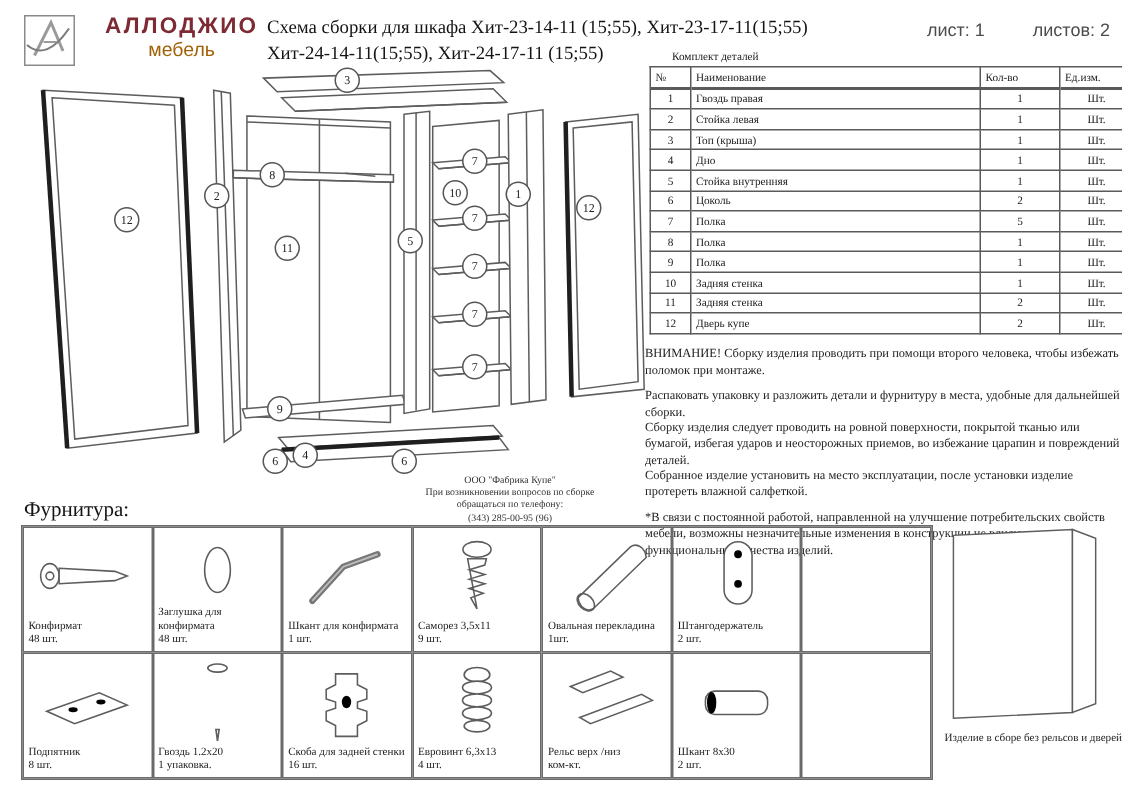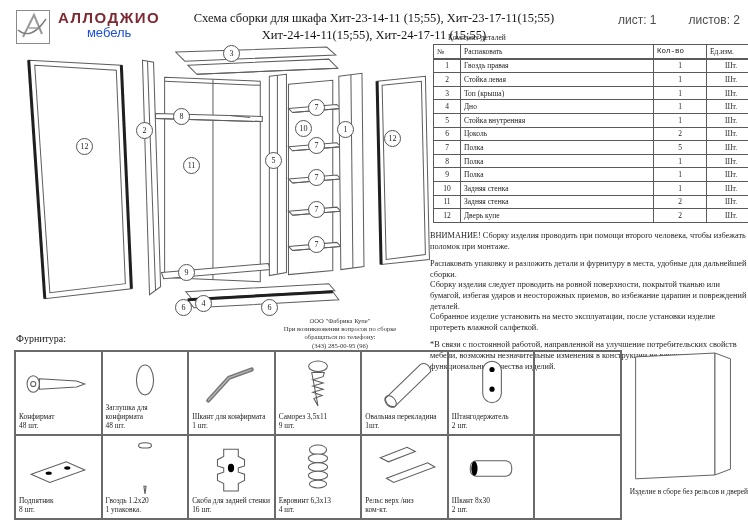--- a/index.html
+++ b/index.html
@@ -1,57 +1,57 @@
 <!DOCTYPE html>
 <html><head>
 <meta charset="utf-8">
 <style>
   html,body{margin:0;padding:0;}
   body{width:748px;height:527px;background:#ffffff;position:relative;overflow:hidden;
        font-family:"Liberation Serif",serif;color:#222;}
   .abs{position:absolute;}
 
   
-  .logo{left:16px;top:10px;display:flex;gap:8px;align-items:flex-start;}
+  .logo{left:16px;top:10px;display:flex;gap:20px;align-items:flex-start;}
   .logo-box{width:32px;height:32px;border:1px solid #8a8a8a;position:relative;background:#fff;}
   .logo-text{display:flex;flex-direction:column;align-items:center;line-height:1.05;}
   .brand{font-family:"Liberation Sans",sans-serif;font-weight:bold;font-size:15px;
          letter-spacing:1.5px;color:#7d2a33;}
-  .brand-sub{font-family:"Liberation Sans",sans-serif;font-size:13px;color:#1d4ed8;}
-  .title{left:178px;top:10px;width:392px;text-align:center;font-size:12.5px;line-height:1.35;color:#141414;}
+  .brand-sub{font-family:"Liberation Sans",sans-serif;font-size:13px;color:#a16207;}
+  .title{left:178px;top:10px;width:392px;text-align:left;font-size:12.5px;line-height:1.35;color:#141414;}
   .sheetinfo{left:598px;top:13px;width:142px;font-family:"Liberation Sans",sans-serif;
              font-size:12px;color:#4c4c4c;display:flex;gap:32px;justify-content:flex-end;}
 
   
   .parts-cap{left:448px;top:33px;font-size:7.5px;color:#222;}
   table.parts{left:433px;top:44px;position:absolute;border-collapse:collapse;table-layout:fixed;width:302px;}
   table.parts th,table.parts td{border:1px solid #5a5a5a;font-size:7.5px;padding:0 3px;height:12.6px;
         overflow:hidden;white-space:nowrap;}
   table.parts th{font-weight:normal;text-align:left;border-bottom:2px solid #5a5a5a;}
   .c-num{width:20px;text-align:center;}
   .c-name{width:186px;}
-  .c-qty{width:46px;text-align:center;font-family:Liberation Mono, monospace;}
+  .c-qty{width:46px;text-align:center;}
   .c-unit{width:42px;text-align:center;}
   td.center,th.center{text-align:center;}
 
   
   .notices{left:430px;top:231px;width:318px;font-size:8.3px;line-height:1.28;color:#1d1d1d;}
   .notices p{margin:0 0 7px 0;}
   .notices p.tight{margin:0;}
 
   
   .manu{left:252px;top:317px;width:176px;text-align:center;font-size:6.6px;line-height:1.25;color:#333;}
 
   
   .diagram{left:8px;top:40px;width:424px;height:292px;}
   .callout{position:absolute;width:15px;height:15px;border:1px solid #555;border-radius:50%;
            background:#fff;font-size:8px;display:flex;align-items:center;justify-content:center;color:#222;}
 
   
-  .hw-heading{left:16px;top:333px;font-size:10px;color:#141414;}
+  .hw-heading{left:16px;top:333px;font-size:14px;color:#141414;}
   .hw-grid{left:14px;top:350px;width:606px;height:168px;display:grid;
            grid-template-columns:repeat(7,1fr);grid-template-rows:1fr 1fr;
            border:1px solid #6a6a6a;}
   .hw-cell{border:1px solid #6a6a6a;position:relative;display:flex;flex-direction:column;
            justify-content:space-between;overflow:hidden;}
   .hw-icon{flex:1;display:flex;align-items:center;justify-content:center;padding-top:3px;}
   .hw-label{padding:0 2px 3px 3px;font-size:7.4px;line-height:1.2;color:#1d1d1d;}
 
   
   .wardrobe{left:624px;top:343px;width:120px;height:142px;}
@@ -165,21 +165,21 @@
   <div>При возникновении вопросов по сборке</div>
   <div>обращаться по телефону:</div>
   <div>(343) 285-00-95 (96)</div>
 </div>
 
 <div class="abs parts-cap">Комплект деталей</div>
 <table class="parts">
   <thead>
     <tr>
       <th class="c-num center">№</th>
-      <th class="c-name">Распаковать</th>
+      <th class="c-name">Наименование</th>
       <th class="c-qty center">Кол-во</th>
       <th class="c-unit center">Ед.изм.</th>
     </tr>
   </thead>
   <tbody>
     <tr>
         <td class="center">1</td>
         <td>Гвоздь правая</td>
         <td class="center">1</td>
         <td class="center">Шт.</td>

